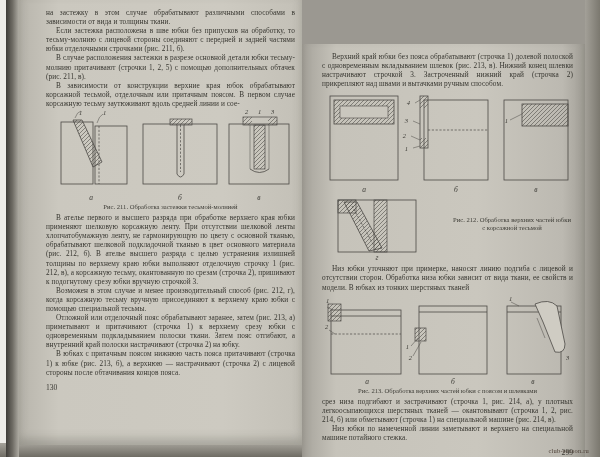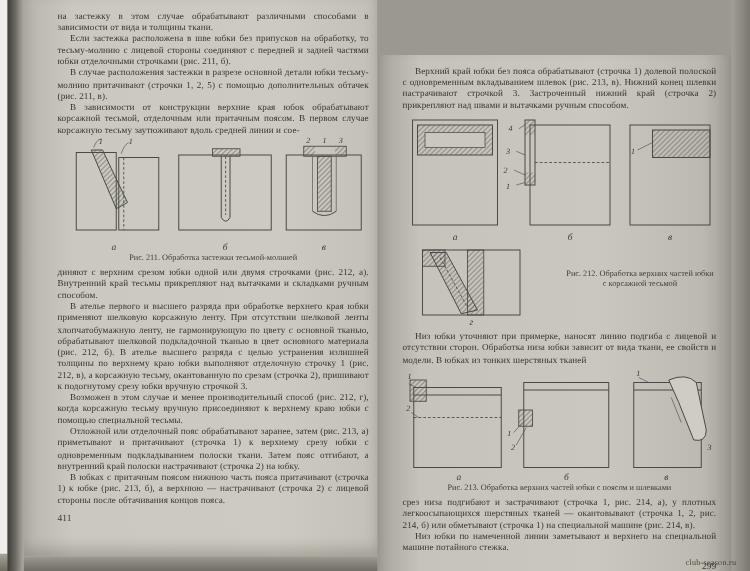--- a/index.html
+++ b/index.html
@@ -93,26 +93,25 @@
           <path class="ln" d="M199,59 Q208.5,66 218,59"></path>
           <text x="194" y="4">2</text>
           <text x="207" y="4">1</text>
           <text x="220" y="4">3</text>
           <text class="plbl" x="208" y="90" text-anchor="middle">в</text>
         </g>
       </svg>
       <div class="figcap">Рис. 211. Обработка застежки тесьмой-молнией</div>
     </div>
 
-    <p class="para">диняют с верхним срезом юбки одной или двумя строчками (рис. 212, а). Внутренний край тесьмы прикрепляют над вытачками и складками ручным способом.</p>
     <p class="para indent">В ателье первого и высшего разряда при обработке верхнего края юбки применяют шелковую корсажную ленту. При отсутствии шелковой ленты хлопчатобумажную ленту, не гармонирующую по цвету с основной тканью, обрабатывают шелковой подкладочной тканью в цвет основного материала (рис. 212, б). В ателье высшего разряда с целью устранения излишней толщины по верхнему краю юбки выполняют отделочную строчку 1 (рис. 212, в), а корсажную тесьму, окантованную по срезам (строчка 2), пришивают к подогнутому срезу юбки вручную строчкой 3.</p>
     <p class="para indent">Возможен в этом случае и менее производительный способ (рис. 212, г), когда корсажную тесьму вручную присоединяют к верхнему краю юбки с помощью специальной тесьмы.</p>
     <p class="para indent">Отложной или отделочный пояс обрабатывают заранее, затем (рис. 213, а) приметывают и притачивают (строчка 1) к верхнему срезу юбки с одновременным подкладыванием полоски ткани. Затем пояс отгибают, а внутренний край полоски настрачивают (строчка 2) на юбку.</p>
     <p class="para indent">В юбках с притачным поясом нижнюю часть пояса притачивают (строчка 1) к юбке (рис. 213, б), а верхнюю — настрачивают (строчка 2) с лицевой стороны после обтачивания концов пояса.</p>
-    <div class="pagenum">411</div>
+    <div class="pagenum">130</div>
   </div>
 
   <div class="page right">
     <p class="para indent">Верхний край юбки без пояса обрабатывают (строчка 1) долевой полоской с одновременным вкладыванием шлевок (рис. 213, в). Нижний конец шлевки настрачивают строчкой 3. Застроченный нижний край (строчка 2) прикрепляют над швами и вытачками ручным способом.</p>
 
     <div class="fig" style="height:172px;">
       <svg width="250" height="170" viewBox="0 0 250 170" style="margin:0;">
         <defs>
           <pattern id="h2" patternUnits="userSpaceOnUse" width="4" height="4">
             <path d="M0,4 L4,0" stroke="#514f4a" stroke-width="0.6"></path>

